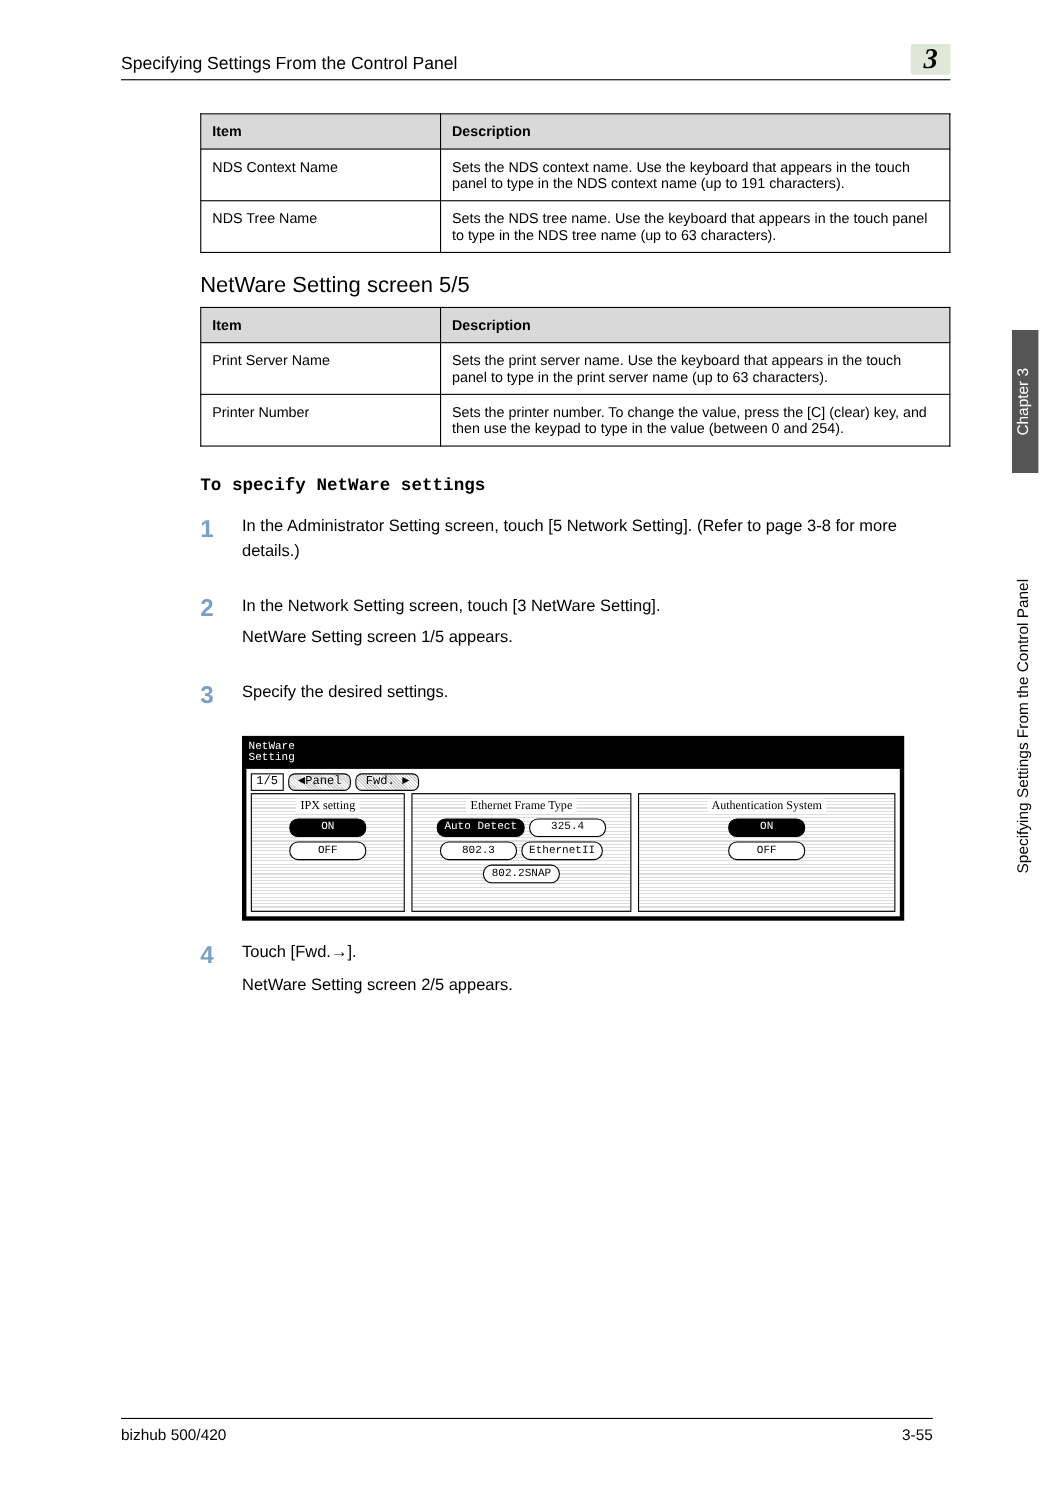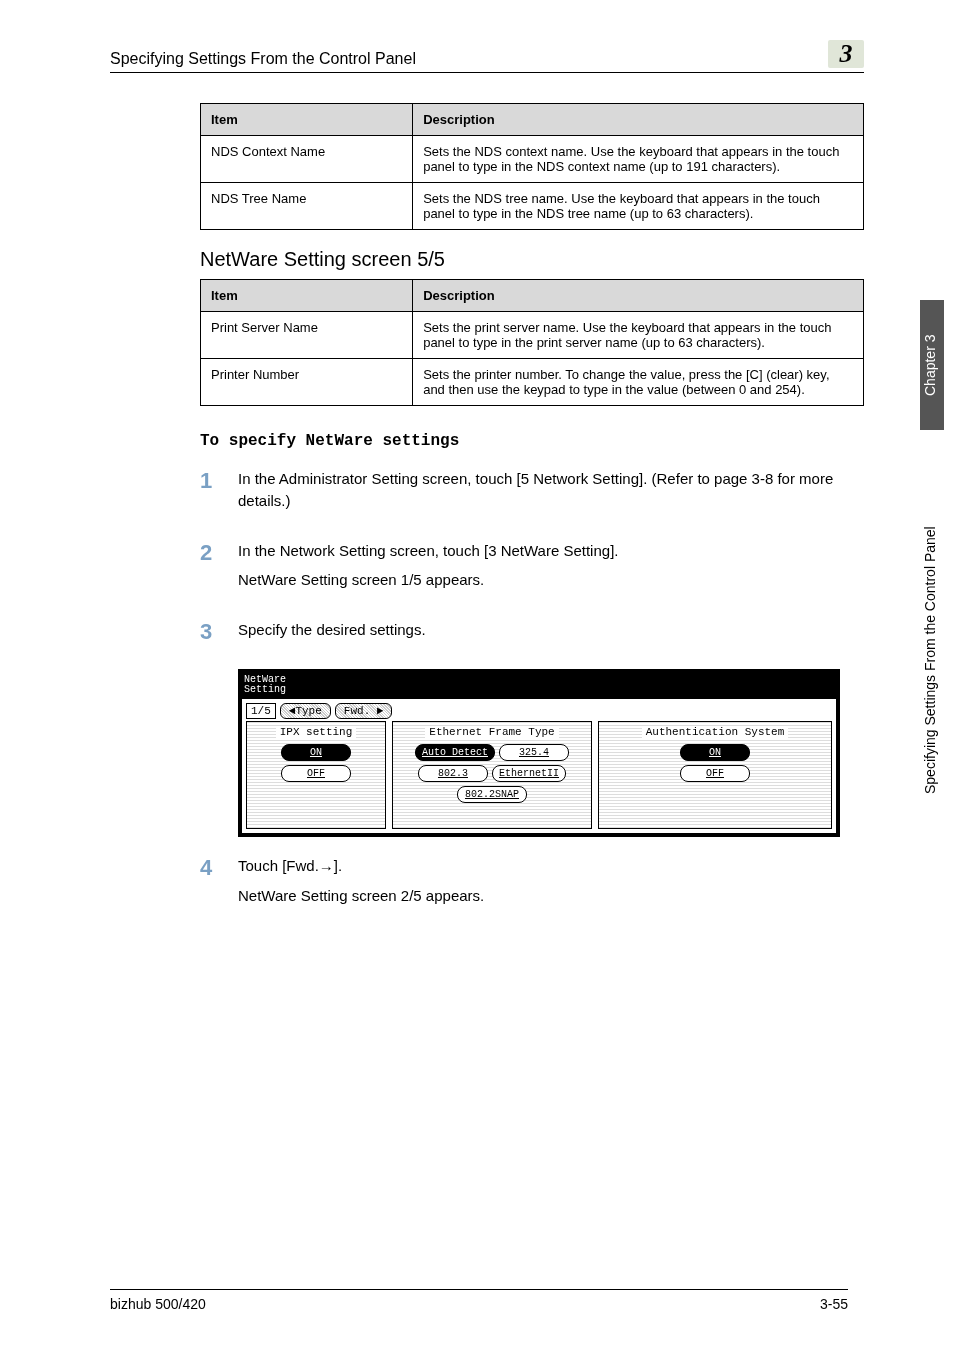--- a/index.html
+++ b/index.html
@@ -125,28 +125,27 @@
     font-family:"Courier New",monospace;font-size:11px;border:1px solid #000;background:#fff;padding:1px 4px;
   }
   .panel-row { display:flex; gap:6px; }
   .panel-col {
     border:1px solid #000;
     background: repeating-linear-gradient(0deg,#ddd,#ddd 1px,#fff 1px,#fff 3px);
     padding:4px; flex:1; min-height:108px;
     display:flex;flex-direction:column;align-items:center;gap:4px;
   }
   .panel-col .col-label {
-    font-family:Liberation Mono, monospace;font-size:11px;padding:0 4px;background:#fff;border:0;
+    font-family:Liberation Serif, serif;font-size:11px;padding:0 4px;background:#fff;border:0;
     margin-bottom:2px;
   }
   .pill {
     font-family:"Courier New",monospace;font-size:10px;
     border:1px solid #000;border-radius:8px;min-width:70px;text-align:center;padding:2px 6px;
     background:#fff;
-    text-decoration:underline;
   }
   .pill.black { background:#000;color:#fff; }
   .ftype { display:flex; gap:4px; }
   .panel-bottom {
     display:flex;justify-content:flex-end;gap:6px;margin-top:4px;
   }
   .sidetab {
     position:absolute;
     right:10px;
     top:300px;
@@ -161,21 +160,21 @@
   }
   .sidetab .light {
     writing-mode:vertical-rl;transform:rotate(180deg);
     text-align:center;font-size:14px;padding:10px 2px;flex:1;
   }
   .footer {
     position:absolute;left:110px;right:106px;bottom:40px;
     border-top:1px solid #000;padding-top:6px;
     display:flex;justify-content:space-between;font-size:14px;
   }
-  .content { margin-left: 90px; }
+  .content { margin-left: 72px; }
 </style>
 </head>
 <body>
 
 <div class="topbar">
   <div class="section-title">Specifying Settings From the Control Panel</div>
   <div class="chapter-badge">3</div>
 </div>
 
 <div class="content">
@@ -249,21 +248,21 @@
 </ol>
 
 <div class="screenshot">
   <div class="shot-title">
     <span>NetWare</span><br>
     <span>Setting</span>
   </div>
   <div class="panel">
     <div class="panel-top">
       <span class="page-ind">1/5</span>
-      <span class="hatched-btn">◄Type</span>
+      <span class="hatched-btn">◄Panel</span>
       <span class="hatched-btn">Fwd. ►</span>
     </div>
     <div class="panel-row">
       <div class="panel-col" style="flex:0 0 140px">
         <div class="col-label">IPX setting</div>
         <div class="pill black">ON</div>
         <div class="pill">OFF</div>
       </div>
       <div class="panel-col" style="flex:0 0 200px">
         <div class="col-label">Ethernet Frame Type</div>

